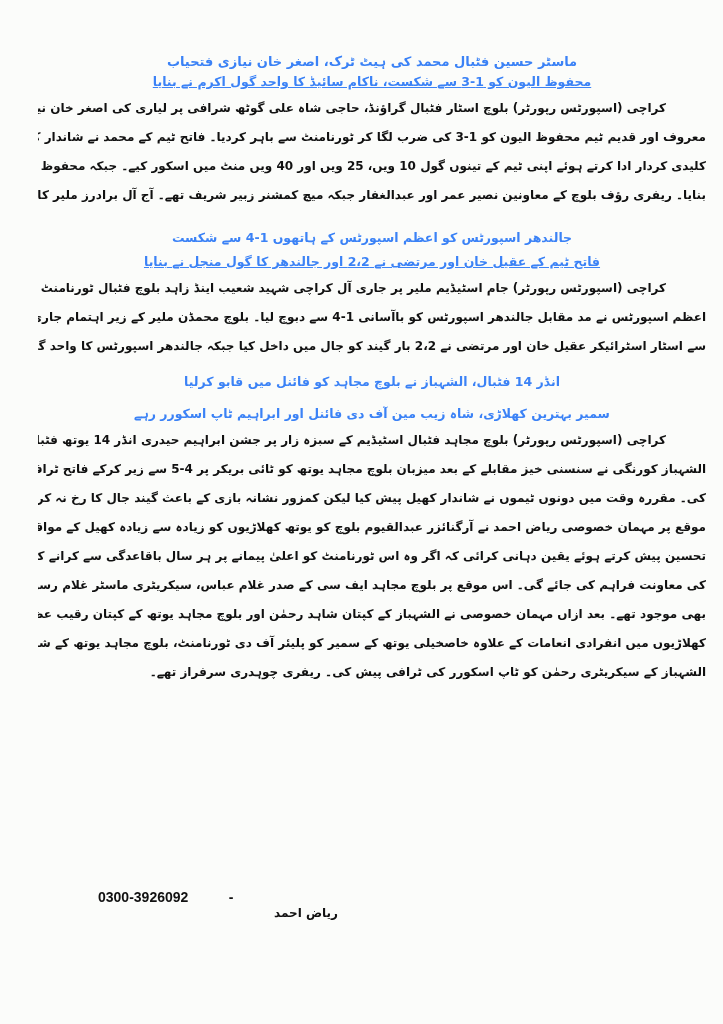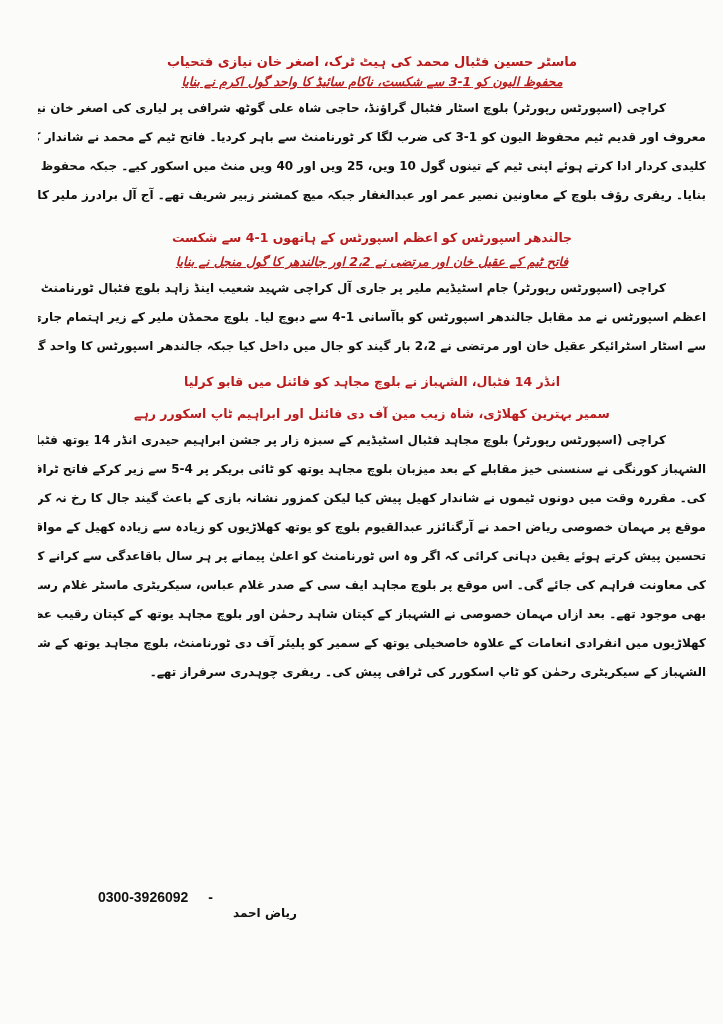--- a/index.html
+++ b/index.html
@@ -5,37 +5,37 @@
   html, body { margin: 0; padding: 0; }
   body {
     width: 723px; height: 1024px; overflow: hidden;
     background: #fbfcfa;
     font-family: "DejaVu Sans", sans-serif;
     color: #111;
     position: relative;
   }
   .page { position: absolute; left: 38px; top: 54px; width: 668px; }
   .hl {
-    direction: rtl; text-align: center; color: #b91c1c;
+    direction: rtl; text-align: center; color: #3b82f6;
     font-weight: bold; font-size: 12.5px; line-height: 16px;
     white-space: nowrap; overflow: hidden;
   }
-  .hl.u { text-decoration: underline; font-style: italic; }
+  .hl.u { text-decoration: underline; }
   .para {
     direction: rtl; text-align: justify; text-align-last: right;
     font-weight: bold; font-size: 12px; line-height: 29px;
     color: #111;
   }
   .para .ln { display: block; white-space: nowrap; overflow: hidden; height: 29px; text-align: justify; text-align-last: justify; }
   .para .ln.last { text-align-last: right; }
   .para .ln.first { padding-right: 40px; }
   .sig {
     position: absolute; left: 98px; top: 874px; width: 240px;
     font-family: "Liberation Sans", sans-serif; font-weight: bold; font-size: 14px;
-    display: flex; align-items: center; gap: 20px;
+    display: flex; align-items: center; gap: 12px; justify-content: space-between;
   }
   .sig .name { font-family: "DejaVu Sans", sans-serif; font-size: 12px; direction: rtl; margin-top: 32px; }
   .gap8 { height: 8px; }
   .gap4 { height: 4px; }
 </style>
 </head>
 <body>
 
 <div class="page">
 

